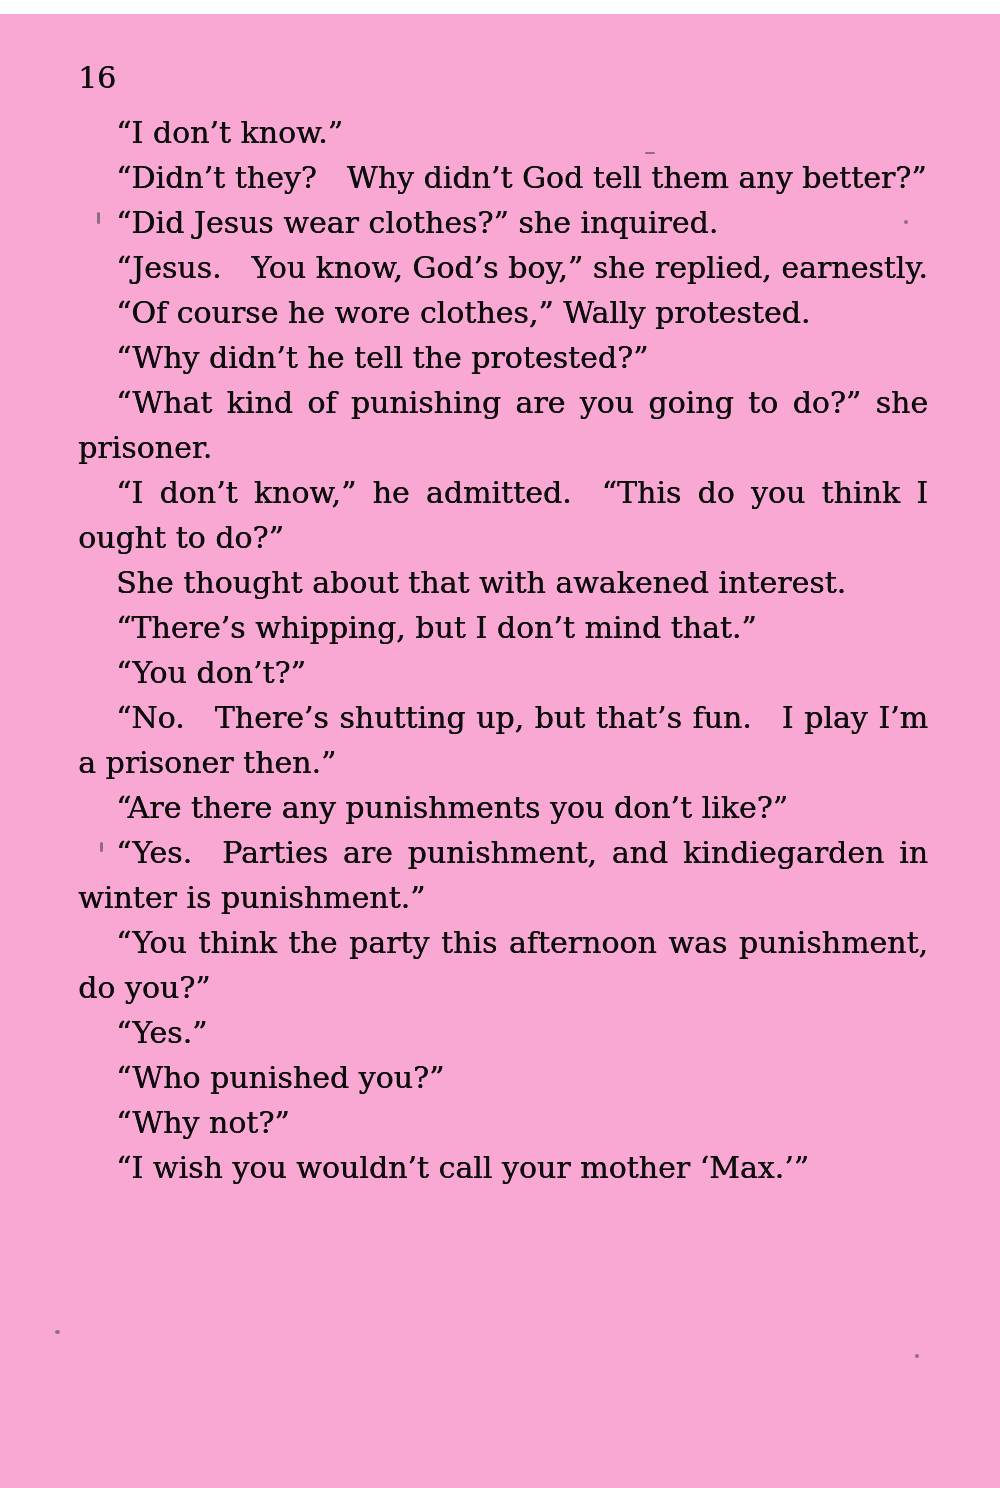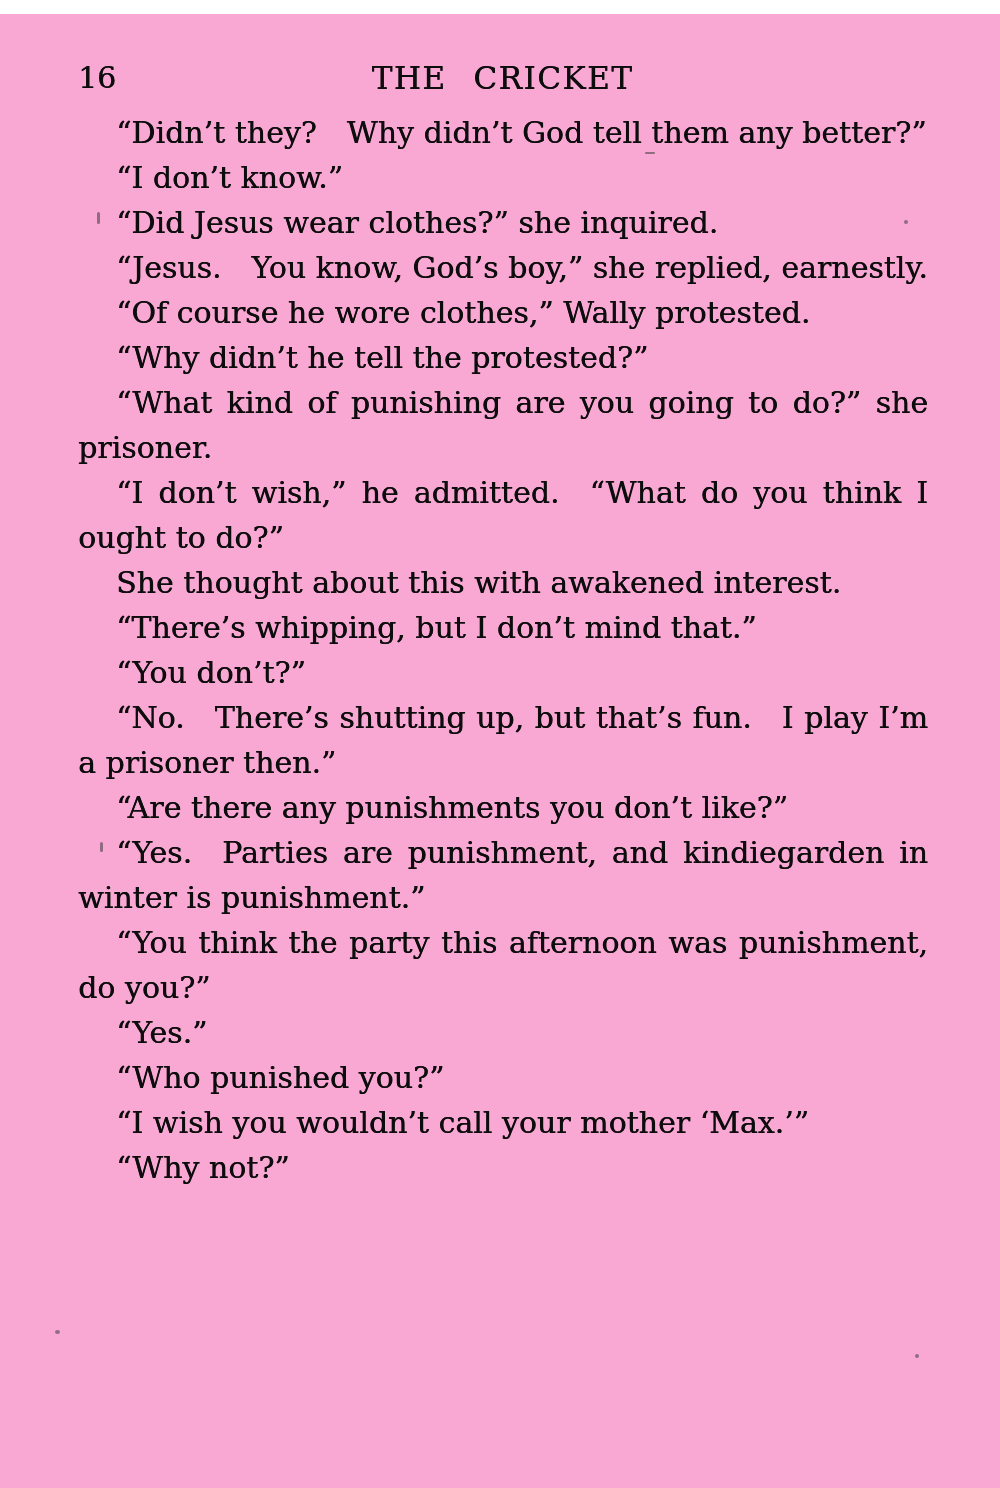--- a/index.html
+++ b/index.html
@@ -69,43 +69,42 @@
   .speck.s5 { left: 915px; top: 1340px; width: 4px; height: 4px; }
   .speck.s6 { left: 645px; top: 138px; width: 10px; height: 2px; border-radius: 1px; }
 </style>
 </head>
 <body>
 
 <div class="page">
 
   <header class="running-head">
     <span class="page-number">16</span>
-    <span class="running-title">THE CRICKET</span>
   </header>
 
   <main class="body-text">
+    <p>“I don’t know.”</p>
     <p>“Didn’t they? Why didn’t God tell them any better?”</p>
-    <p>“I don’t know.”</p>
     <p>“Did Jesus wear clothes?” she inquired.</p>
     <p>“Jesus. You know, God’s boy,” she replied, earnestly.</p>
     <p>“Of course he wore clothes,” Wally protested.</p>
     <p>“Why didn’t he tell the protested?”</p>
     <p>“What kind of punishing are you going to do?” she prisoner.</p>
-    <p>“I don’t wish,” he admitted. “What do you think I ought to do?”</p>
-    <p>She thought about this with awakened interest.</p>
+    <p>“I don’t know,” he admitted. “This do you think I ought to do?”</p>
+    <p>She thought about that with awakened interest.</p>
     <p>“There’s whipping, but I don’t mind that.”</p>
     <p>“You don’t?”</p>
     <p>“No. There’s shutting up, but that’s fun. I play I’m a prisoner then.”</p>
     <p>“Are there any punishments you don’t like?”</p>
     <p>“Yes. Parties are punishment, and kindiegarden in winter is punishment.”</p>
     <p>“You think the party this afternoon was punishment, do you?”</p>
     <p>“Yes.”</p>
     <p>“Who punished you?”</p>
+    <p>“Why not?”</p>
     <p>“I wish you wouldn’t call your mother ‘Max.’”</p>
-    <p>“Why not?”</p>
   </main>
 
   <span class="speck s1"></span>
   <span class="speck s2"></span>
   <span class="speck s3"></span>
   <span class="speck s4"></span>
   <span class="speck s5"></span>
   <span class="speck s6"></span>
 
 </div>

